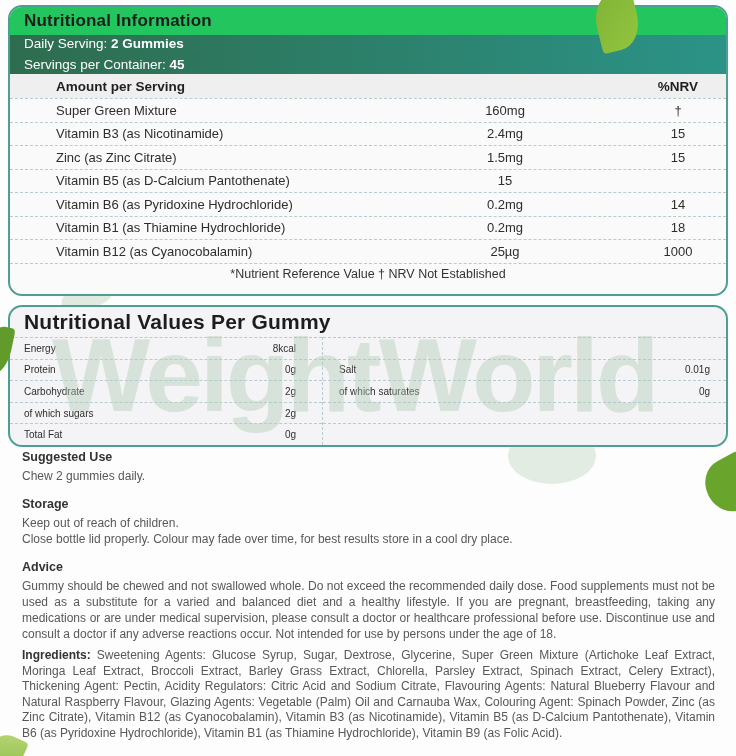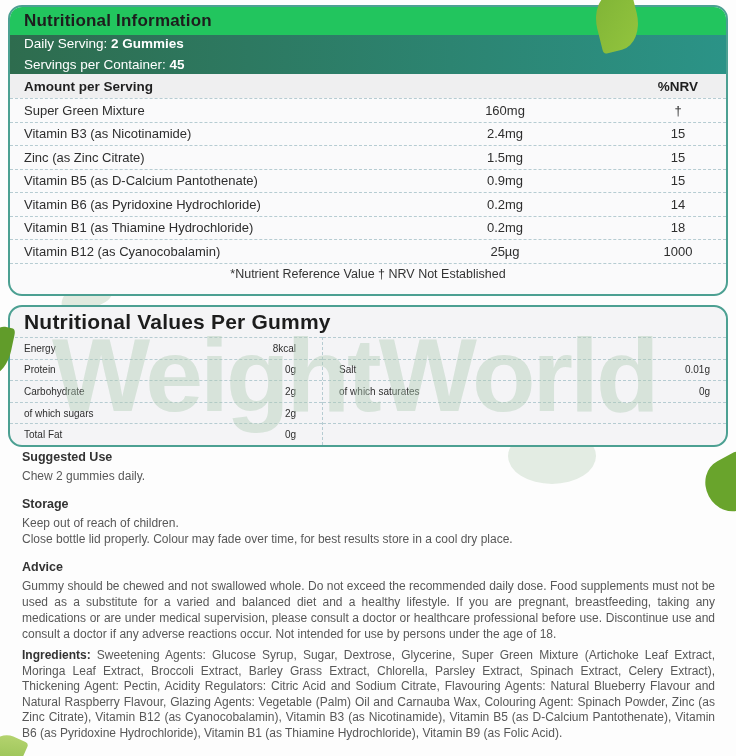--- a/index.html
+++ b/index.html
@@ -35,21 +35,21 @@
     border:2px solid #4ca092;border-radius:14px;overflow:hidden;z-index:2;}
   .box1{top:5px;height:291px;background:#fafafb;}
   .box1-title{height:28px;line-height:28px;background:#22c55e;
     font-size:17px;font-weight:bold;color:#1d1d1d;padding-left:14px;letter-spacing:.2px;}
   .serving-bar{height:39px;display:flex;flex-direction:column;justify-content:space-between;
     background:linear-gradient(90deg,#2e6c4e 0%,#2b9387 100%);
     color:#fff;font-size:13.5px;line-height:18px;padding-left:14px;}
   .t1-grid{display:grid;grid-template-columns:370px 250px 1fr;align-items:center;}
   .t1-head{height:24px;background:#efeff0;font-weight:bold;font-size:13.5px;color:#1f1f1f;}
   .t1-row{height:22.5px;border-top:1px dashed #b6ccd2;font-size:13px;color:#2e2e2e;}
-  .c-name{padding-left:14px;}
+  .c-name{padding-left:14px;margin-left:32px;}
   .c-amt{text-align:center;}
   .c-nrv{text-align:center;}
   .t1-foot{height:20px;line-height:20px;border-top:1px dashed #b6ccd2;
     text-align:center;font-size:12.5px;color:#343434;}
   
   .box2{top:305px;height:142px;background:#f4f4f6;}
   .box2-title{height:30px;line-height:30px;font-size:21px;font-weight:bold;
     color:#1d1d1d;padding-left:14px;letter-spacing:.2px;}
   .b2-cols{display:flex;height:108px;}
   .b2-left{width:312px;display:grid;grid-template-rows:repeat(5,1fr);}
@@ -105,21 +105,20 @@
       <span class="c-amt">2.4mg</span>
       <span class="c-nrv">15</span>
     </div>
     <div class="t1-grid t1-row">
       <span class="c-name">Zinc (as Zinc Citrate)</span>
       <span class="c-amt">1.5mg</span>
       <span class="c-nrv">15</span>
     </div>
     <div class="t1-grid t1-row">
       <span class="c-name">Vitamin B5 (as D-Calcium Pantothenate)</span>
-      <span class="c-amt">0.9mg</span>
       <span class="c-nrv">15</span>
     </div>
     <div class="t1-grid t1-row">
       <span class="c-name">Vitamin B6 (as Pyridoxine Hydrochloride)</span>
       <span class="c-amt">0.2mg</span>
       <span class="c-nrv">14</span>
     </div>
     <div class="t1-grid t1-row">
       <span class="c-name">Vitamin B1 (as Thiamine Hydrochloride)</span>
       <span class="c-amt">0.2mg</span>

